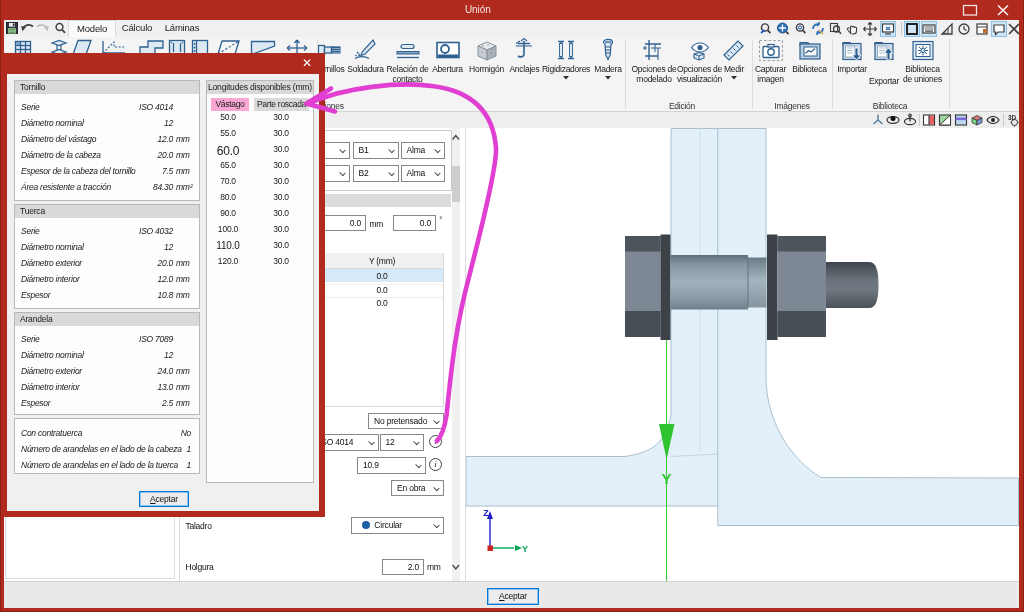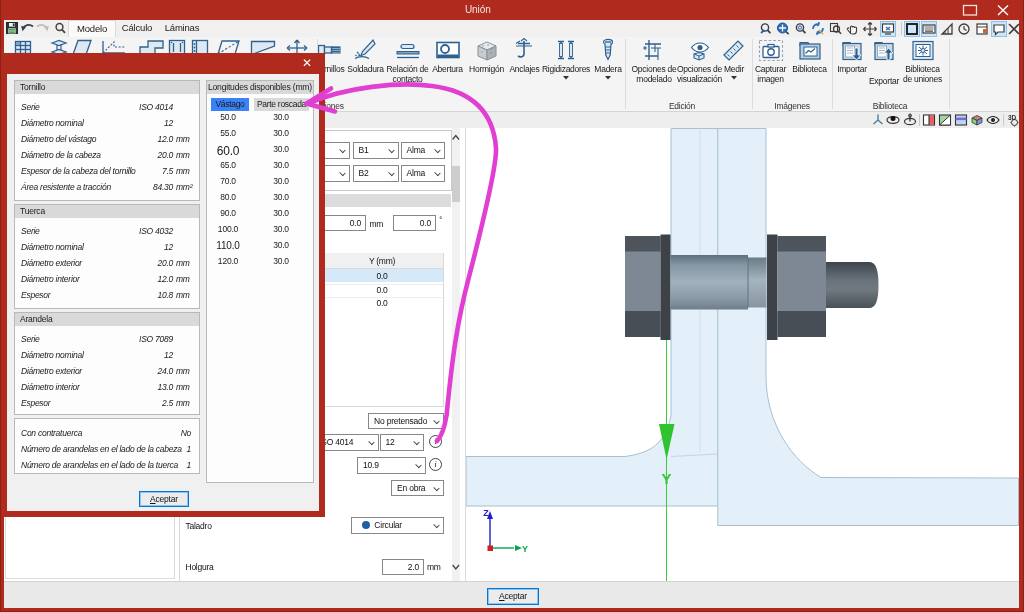--- a/index.html
+++ b/index.html
@@ -617,21 +617,21 @@
           </div>
         <div class="grow" style="top:38px;">
             <span class="lb">Número de arandelas en el lado de la tuerca</span>
             <span class="vr">1</span>
           </div>
       </div>
       <div class="gbox" style="left:199px;top:6px;width:106px;height:401px;">
         <div class="ghead">
             <span style="left:1px;letter-spacing:-0.22px;font-size:8.6px;">Longitudes disponibles (mm)</span>
           </div>
-        <div style="position:absolute;left:4px;top:17px;width:38px;height:13px;background:#3b82f6;text-align:center;font-size:8.5px;letter-spacing:-0.3px;line-height:13px;">Vástago</div>
+        <div style="position:absolute;left:4px;top:17px;width:38px;height:13px;background:#f9a8d4;text-align:center;font-size:8.5px;letter-spacing:-0.3px;line-height:13px;">Vástago</div>
         <div style="position:absolute;left:47px;top:17px;width:55px;height:13px;background:#d9d9d9;text-align:center;font-size:8.5px;letter-spacing:-0.3px;line-height:13px;">Parte roscada</div>
         <div style="position:absolute;left:0;top:31px;width:42px;height:13px;text-align:center;font-size:8.5px;letter-spacing:-0.2px;">50.0</div>
         <div style="position:absolute;left:44px;top:31px;width:60px;height:13px;text-align:center;font-size:8.5px;letter-spacing:-0.2px;">30.0</div>
         <div style="position:absolute;left:0;top:47px;width:42px;height:13px;text-align:center;font-size:8.5px;letter-spacing:-0.2px;">55.0</div>
         <div style="position:absolute;left:44px;top:47px;width:60px;height:13px;text-align:center;font-size:8.5px;letter-spacing:-0.2px;">30.0</div>
         <div style="position:absolute;left:0;top:63px;width:42px;height:13px;text-align:center;font-size:12px;letter-spacing:-0.2px;">60.0</div>
         <div style="position:absolute;left:44px;top:63px;width:60px;height:13px;text-align:center;font-size:8.5px;letter-spacing:-0.2px;">30.0</div>
         <div style="position:absolute;left:0;top:79px;width:42px;height:13px;text-align:center;font-size:8.5px;letter-spacing:-0.2px;">65.0</div>
         <div style="position:absolute;left:44px;top:79px;width:60px;height:13px;text-align:center;font-size:8.5px;letter-spacing:-0.2px;">30.0</div>
         <div style="position:absolute;left:0;top:95px;width:42px;height:13px;text-align:center;font-size:8.5px;letter-spacing:-0.2px;">70.0</div>

